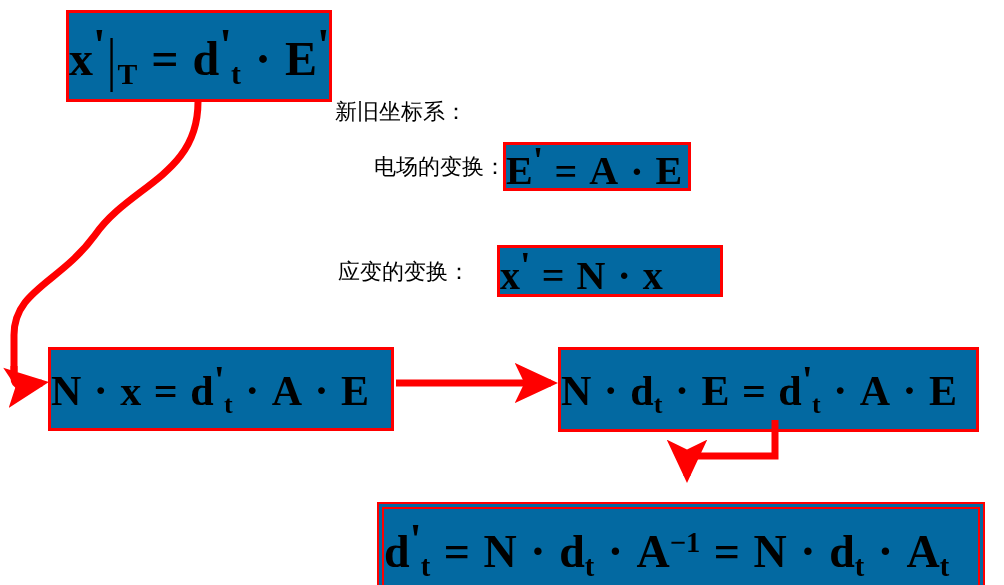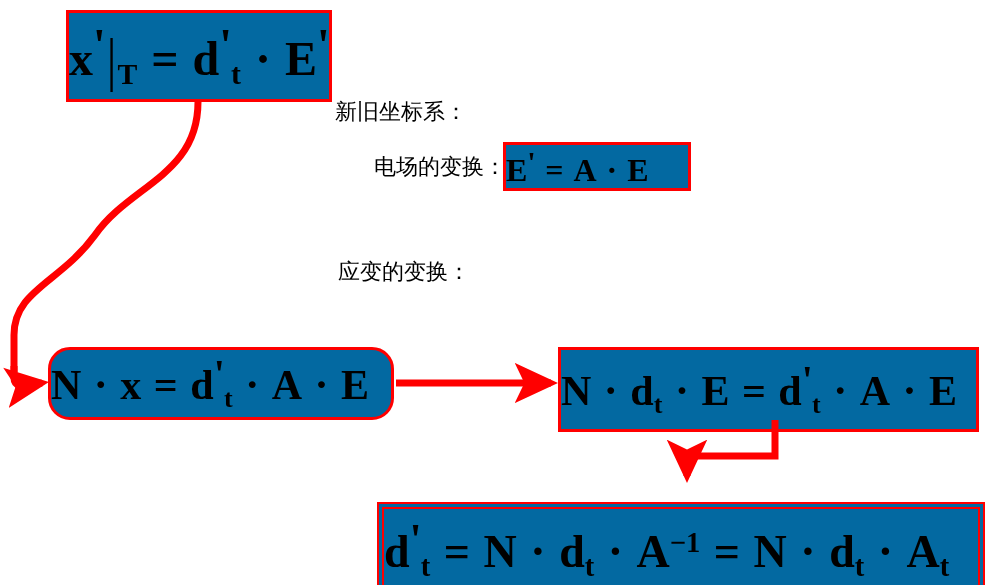--- a/index.html
+++ b/index.html
@@ -92,28 +92,32 @@
     <span class="formula" style="font-size:48px;" title="x'|T = d't · E'"><b>x</b><span class="prime">'</span><span class="vbar">|</span><sub>T</sub><span class="op">&nbsp;=&nbsp;</span><b>d</b><span class="prime">'</span><sub>t</sub><span class="op">&nbsp;·&nbsp;</span><b>E</b><span class="prime">'</span></span>
 
   </div>
 
   <div class="label" style="left:335px; top:65px;margin-top:32px;">新旧坐标系：</div>
 
 
   <div class="label" style="left:338px; top:152px;margin-left:36px;">电场的变换：</div>
 
   <div class="eqbox" style="left:503px; top:142px; width:188px; height:49px;">
-    <span class="formula" style="font-size:32px;" title="E' = A · E"><b>E</b><span class="prime">'</span><span class="op">&nbsp;=&nbsp;</span><b>A</b><span class="op">&nbsp;·&nbsp;</span><b>E</b></span>
+    <span class="formula" style="font-size:40px;" title="E' = A · E"><b>E</b><span class="prime">'</span><span class="op">&nbsp;=&nbsp;</span><b>A</b><span class="op">&nbsp;·&nbsp;</span><b>E</b></span>
 
   </div>
 
   <div class="label" style="left:338px; top:257px;text-align:right;">应变的变换：</div>
 
+  <div class="eqbox" style="left:497px; top:245px; width:226px; height:52px;">
+    <span class="formula" style="font-size:40px;" title="x' = N · x"><b>x</b><span class="prime">'</span><span class="op">&nbsp;=&nbsp;</span><b>N</b><span class="op">&nbsp;·&nbsp;</span><b>x</b></span>
 
-  <div class="eqbox" style="left:48px; top:347px; width:346px; height:73px;border-radius:22px;">
+  </div>
+
+  <div class="eqbox" style="left:48px; top:347px; width:346px; height:84px;">
     <span class="formula" style="font-size:42px;" title="N · x = d't · A · E"><b>N</b><span class="op">&nbsp;·&nbsp;</span><b>x</b><span class="op">&nbsp;=&nbsp;</span><b>d</b><span class="prime">'</span><sub>t</sub><span class="op">&nbsp;·&nbsp;</span><b>A</b><span class="op">&nbsp;·&nbsp;</span><b>E</b></span>
 
   </div>
 
   <div class="eqbox" style="left:558px; top:347px; width:421px; height:85px;">
     <span class="formula" style="font-size:42px;" title="N · dt · E = d't · A · E"><b>N</b><span class="op">&nbsp;·&nbsp;</span><b>d</b><sub>t</sub><span class="op">&nbsp;·&nbsp;</span><b>E</b><span class="op">&nbsp;=&nbsp;</span><b>d</b><span class="prime">'</span><sub>t</sub><span class="op">&nbsp;·&nbsp;</span><b>A</b><span class="op">&nbsp;·&nbsp;</span><b>E</b></span>
 
   </div>
 
   <div class="eqbox dbl" style="left:377px; top:483px; width:608px; height:95px;margin-top:19px;">

